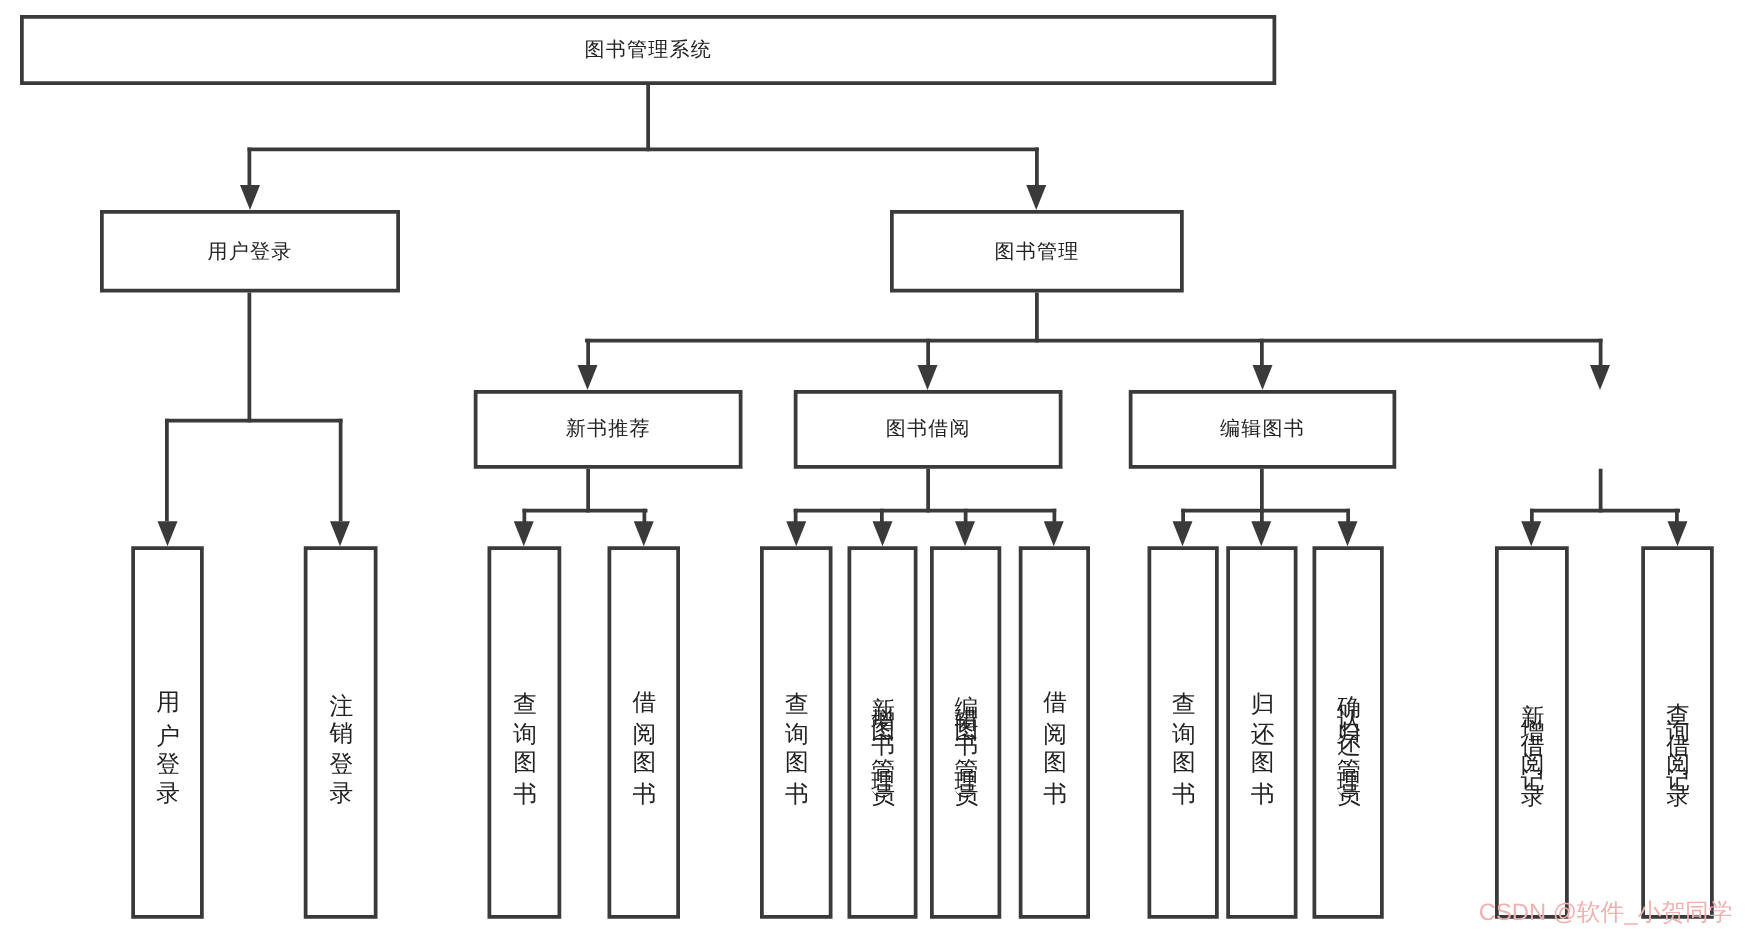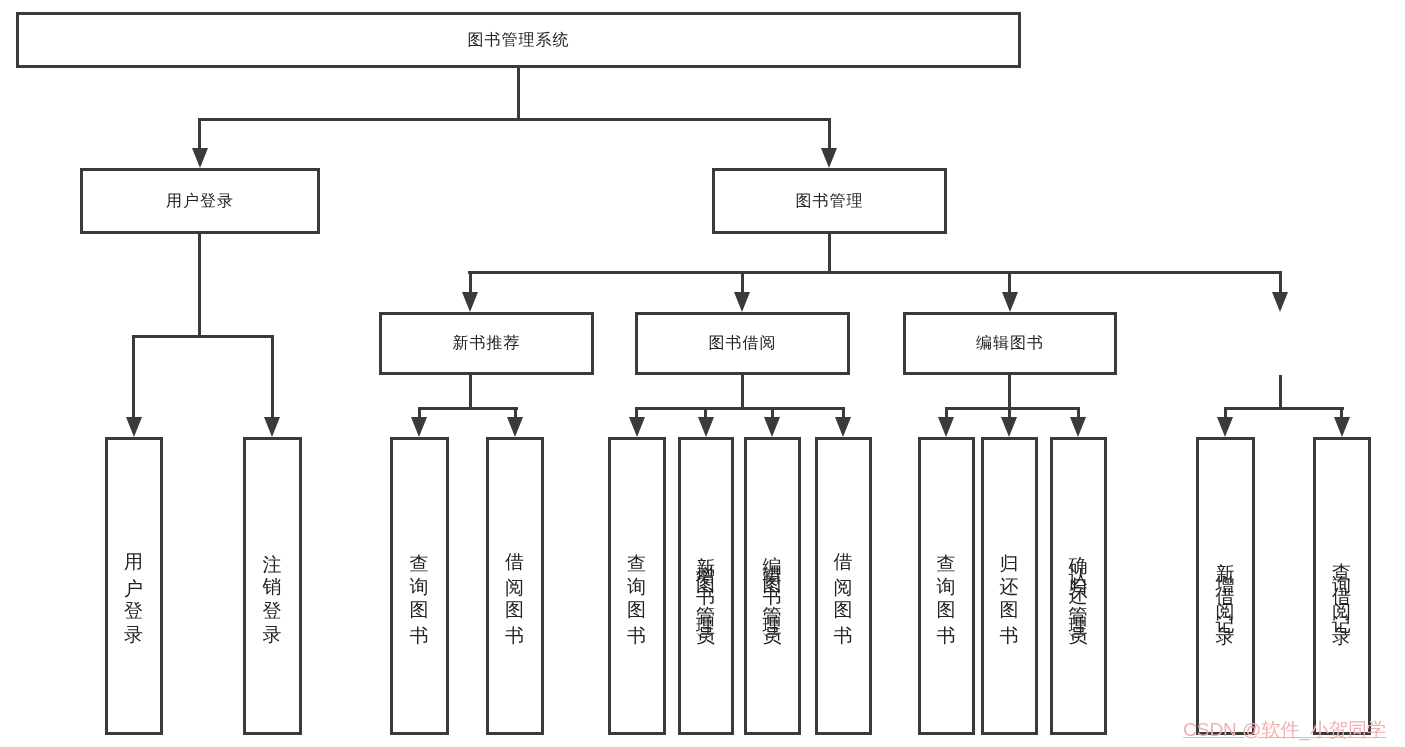--- a/index.html
+++ b/index.html
@@ -34,21 +34,21 @@
   .hline,.vline{position:absolute;background:var(--line);}
   .hline{height:3px;}
   .vline{width:3px;}
   .ahead{
     position:absolute;width:0;height:0;
     border-left:8px solid transparent;border-right:8px solid transparent;
     border-top:20px solid var(--line);
   }
   #watermark{
     position:absolute;left:1183px;top:717px;width:222px;
-    font-size:19px;color:var(--watermark);white-space:nowrap;text-decoration:underline;
+    font-size:19px;color:var(--watermark);white-space:nowrap;
   }
 </style>
 </head>
 <body>
 
 <div id="canvas">
 
   <div class="node" style="left:16px;top:12px;width:1005px;height:56px;">
     <span>图书管理系统</span>
   </div>

